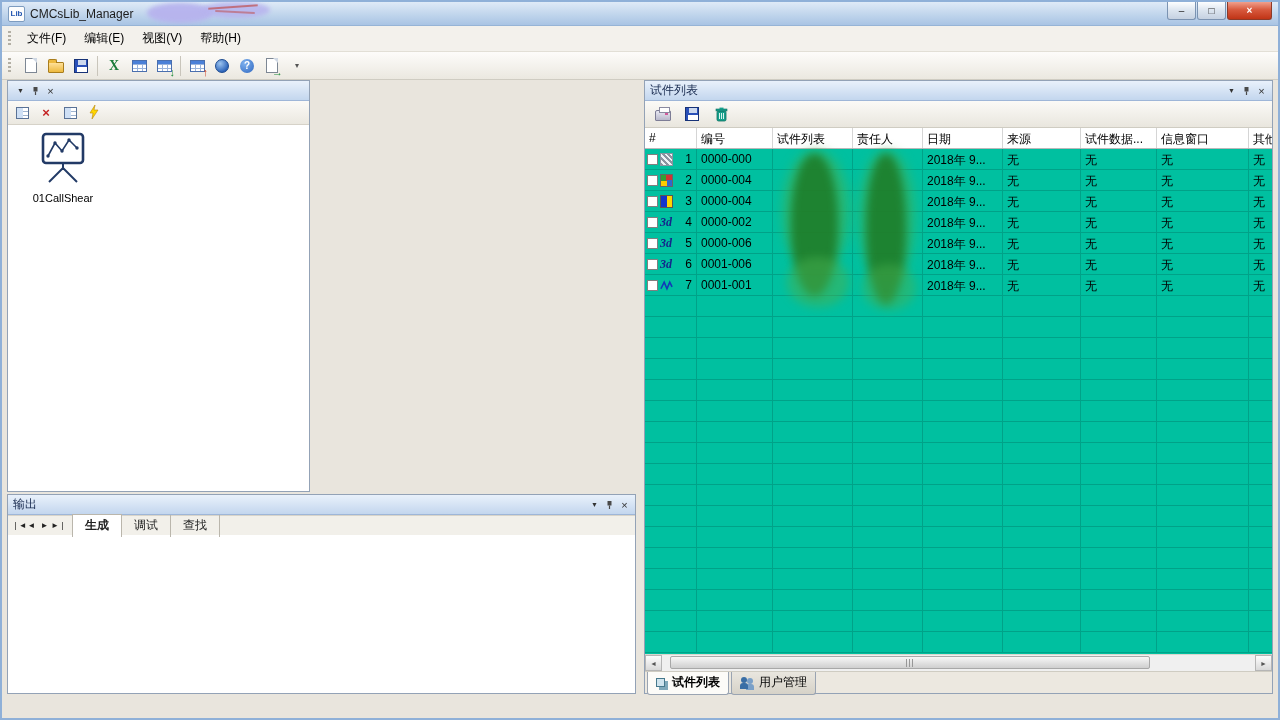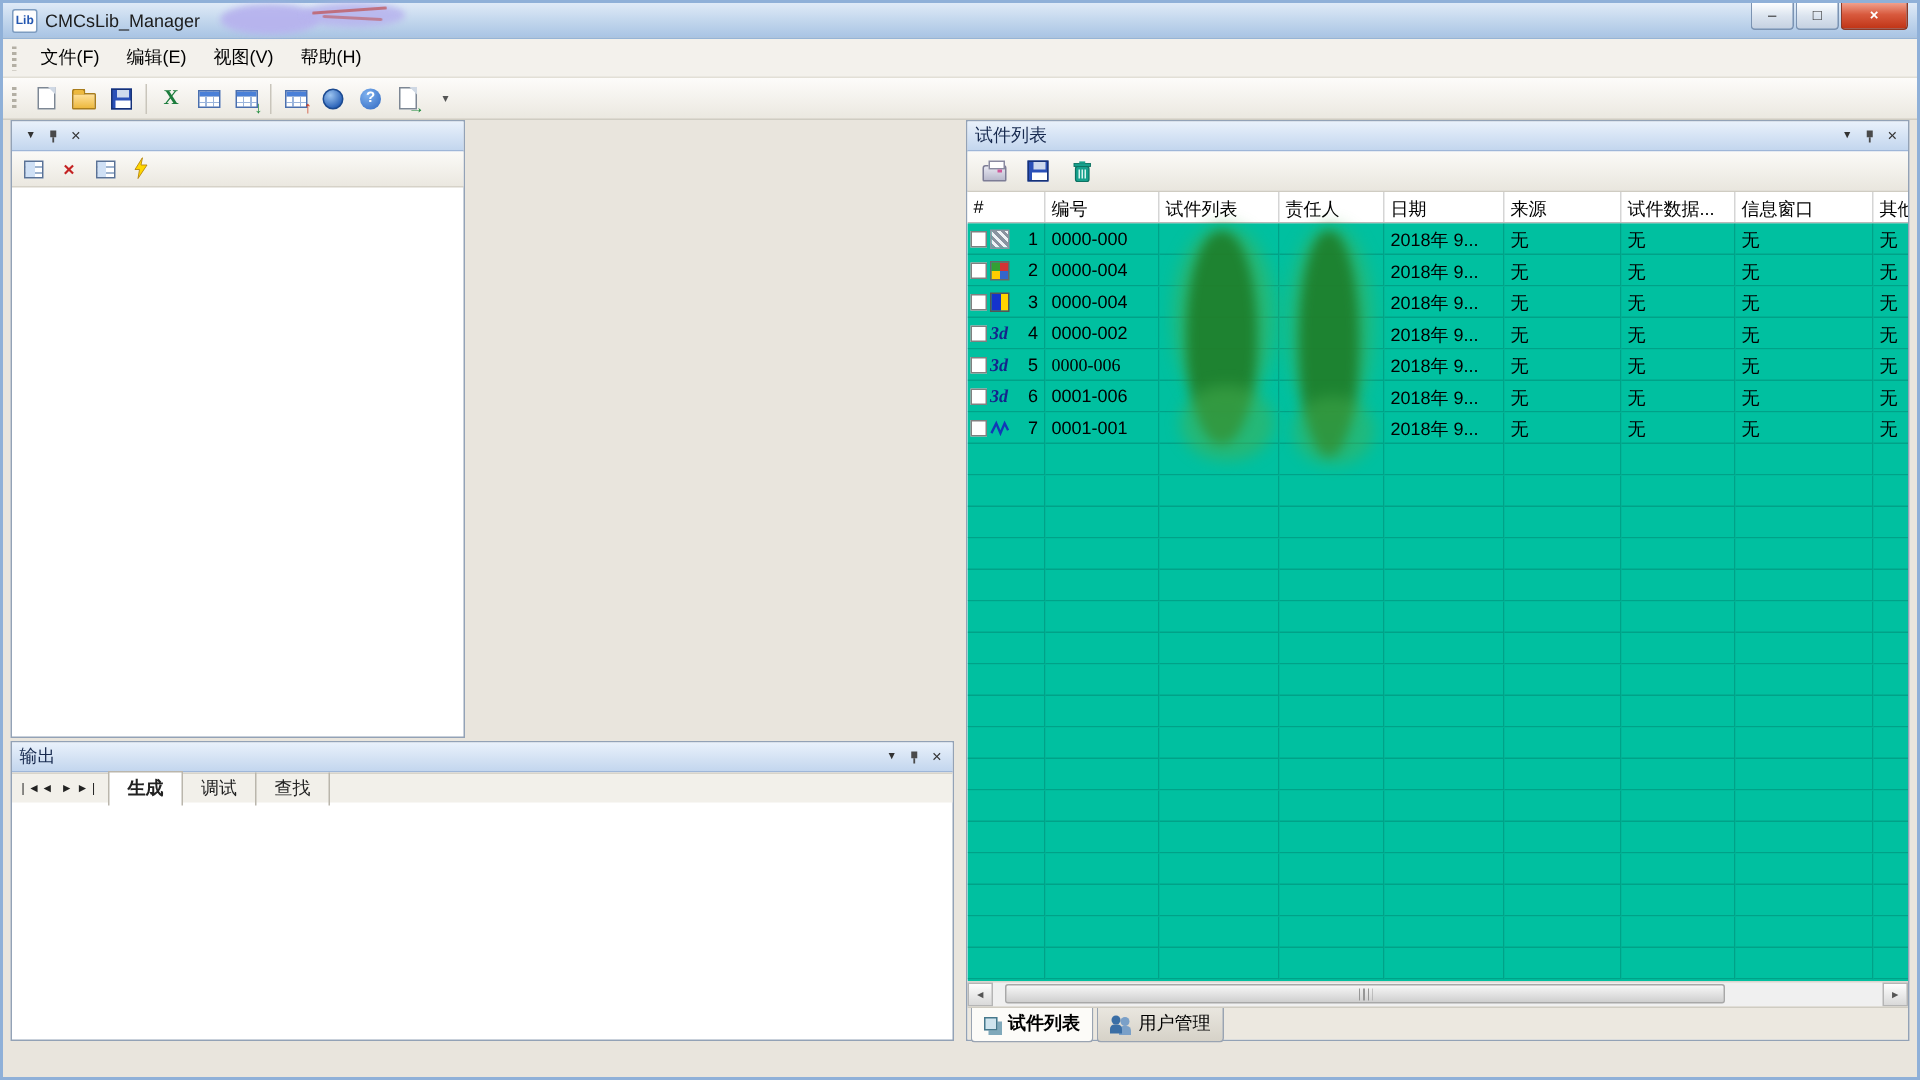--- a/index.html
+++ b/index.html
@@ -249,20 +249,37 @@
         </span>
       <span class="mini">
           <span class="i-propgrid"></span>
         </span>
       <span class="mini">
           <svg width="10" height="15" viewBox="0 0 10 15">
             <path d="M6 0 L1 8 H4 L3 14 L9 5 H5 Z" fill="#ffd700" stroke="#b8860b" stroke-width="0.6"></path>
           </svg>
         </span>
     </div>
+    <div class="props-body">
+      <div class="prop-item">
+        <svg width="56" height="54" viewBox="0 0 56 54">
+          <rect x="8" y="3" width="40" height="29" rx="3" fill="#fff" stroke="#223a66" stroke-width="2.6"></rect>
+          <polyline points="13,25 20,12 27,20 34,9 42,17" fill="none" stroke="#223a66" stroke-width="1.6"></polyline>
+          <circle cx="13" cy="25" r="1.7" fill="#223a66"></circle>
+            <circle cx="20" cy="12" r="1.7" fill="#223a66"></circle>
+          <circle cx="27" cy="20" r="1.7" fill="#223a66"></circle>
+            <circle cx="34" cy="9" r="1.7" fill="#223a66"></circle>
+          <circle cx="42" cy="17" r="1.7" fill="#223a66"></circle>
+          <line x1="28" y1="32" x2="28" y2="39" stroke="#223a66" stroke-width="2"></line>
+          <line x1="28" y1="37" x2="14" y2="51" stroke="#223a66" stroke-width="2"></line>
+          <line x1="28" y1="37" x2="42" y2="51" stroke="#223a66" stroke-width="2"></line>
+        </svg>
+        <div class="prop-item-label">01CallShear</div>
+      </div>
+    </div>
   </div>
 
 
   <div class="panel" style="left:5px; top:492px; width:629px; height:200px;">
     <div class="phead">
       <span class="ptitle">输出</span>
       <span class="pbtn">▼</span>
       <span class="pbtn">
           <svg width="9" height="10" viewBox="0 0 9 10">
             <rect x="2.5" y="1" width="4" height="4.5" fill="#4a4a4a"></rect>
@@ -384,21 +401,21 @@
             <div class="td" style="width: 76px;">无</div>
             <div class="td" style="width: 92px;">无</div>
             <div class="td" style="width: 46px;">无</div>
           </div>
           <div class="trow">
             <div class="td c0" style="width: 52px;">
               <span class="cb"></span>
               <span class="ricon txt3d">3d</span>
               <span class="rnum">5</span>
             </div>
-            <div class="td" style="width: 76px; font-family: Liberation Serif, serif;">0000-006</div>
+            <div class="td" style="width: 76px;">0000-006</div>
             <div class="td" style="width: 80px;"></div>
             <div class="td" style="width: 70px;"></div>
             <div class="td" style="width: 80px;">2018年 9...</div>
             <div class="td" style="width: 78px;">无</div>
             <div class="td" style="width: 76px;">无</div>
             <div class="td" style="width: 92px;">无</div>
             <div class="td" style="width: 46px;">无</div>
           </div>
           <div class="trow">
             <div class="td c0" style="width: 52px;">

